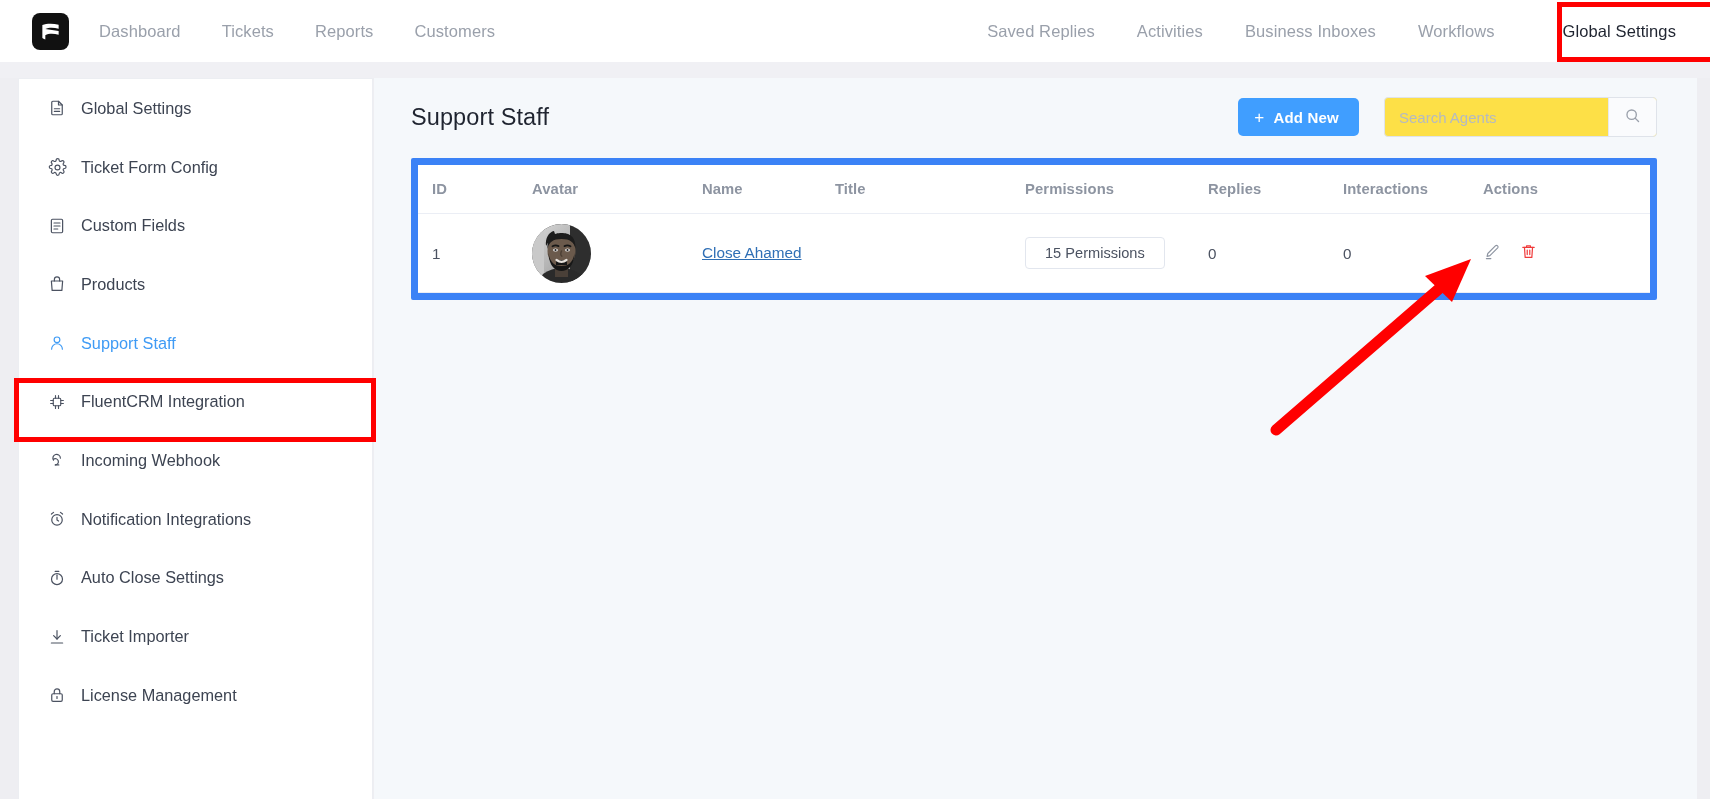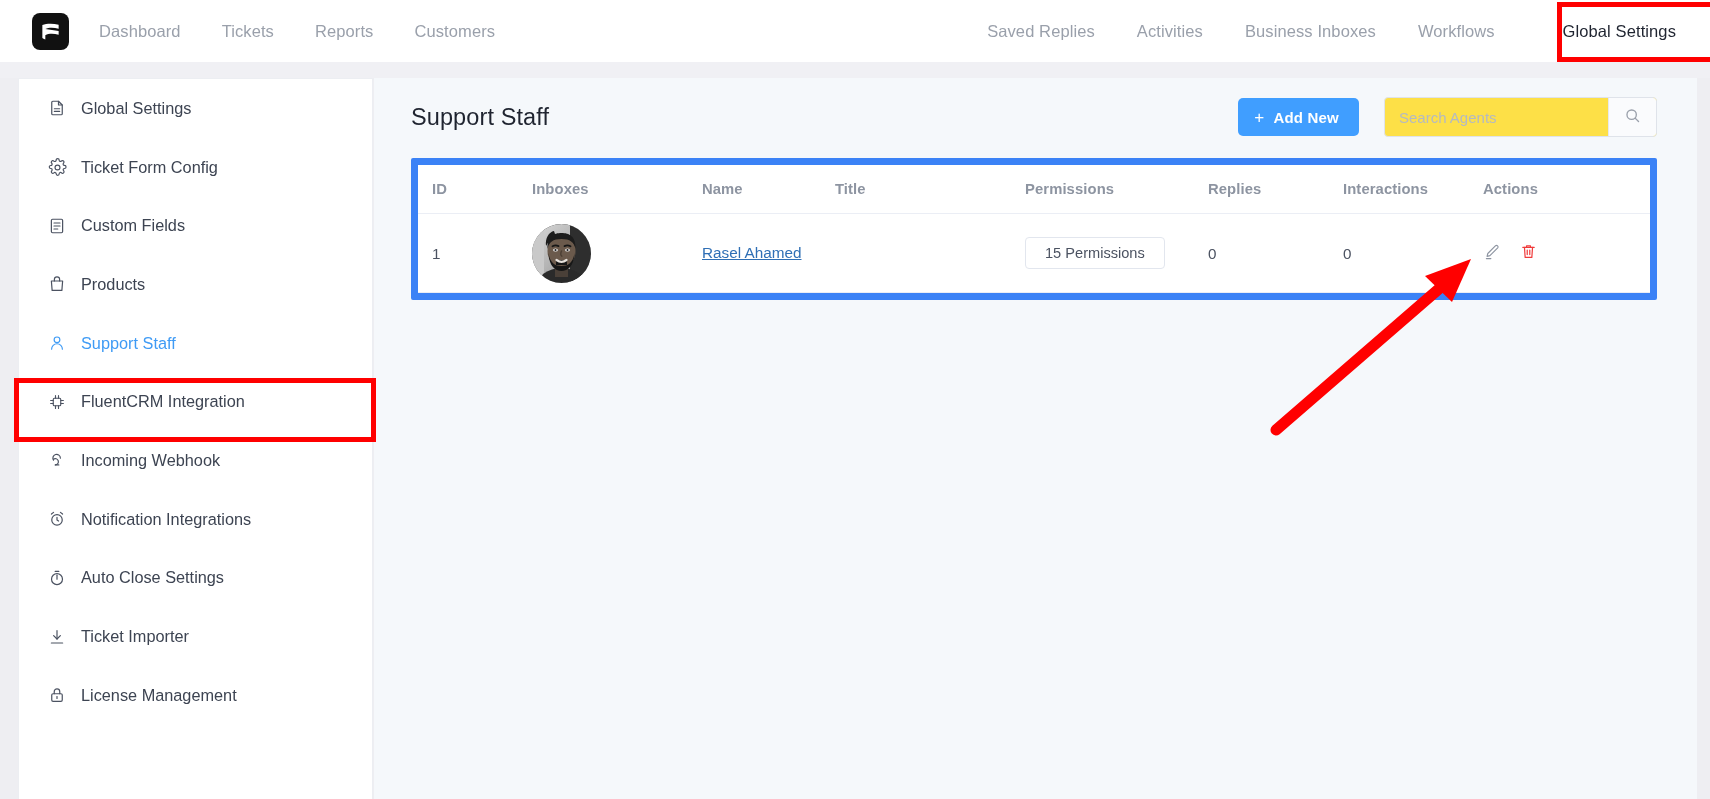--- a/index.html
+++ b/index.html
@@ -466,21 +466,21 @@
             </button>
           </div>
         </div>
       </div>
 
       <div class="table-card">
         <table class="staff">
           <thead>
             <tr>
               <th class="c-id">ID</th>
-              <th class="c-avatar">Inboxes</th>
+              <th class="c-avatar">Avatar</th>
               <th class="c-name">Name</th>
               <th class="c-title">Title</th>
               <th class="c-perm">Permissions</th>
               <th class="c-replies">Replies</th>
               <th class="c-inter">Interactions</th>
               <th class="c-actions">Actions</th>
             </tr>
           </thead>
           <tbody>
             <tr>
@@ -523,21 +523,21 @@
                       <path d="M32.5 22.1 q3 -1.4 6 0.2" stroke="#171717" stroke-width="1.8" fill="none" stroke-linecap="round"></path>
 
                       <path d="M29.5 27 q-1.6 4 0.3 5.2" stroke="#4c3f34" stroke-width="1.4" fill="none" stroke-linecap="round"></path>
 
                       <path d="M24.5 36 q5 3.6 10 0" stroke="#e8e3dd" stroke-width="2.2" fill="none" stroke-linecap="round"></path>
                     </g>
                   </svg>
                 </span>
               </td>
               <td class="c-name">
-                <a class="name-link" href="#">Rasel Ahamed</a>
+                <a class="name-link" href="#">Close Ahamed</a>
               </td>
               <td class="c-title"></td>
               <td class="c-perm">
                 <span class="perm-badge">15 Permissions</span>
               </td>
               <td class="c-replies">0</td>
               <td class="c-inter">0</td>
               <td class="c-actions">
                 <div class="act-wrap">
                   <button class="icon-btn">

